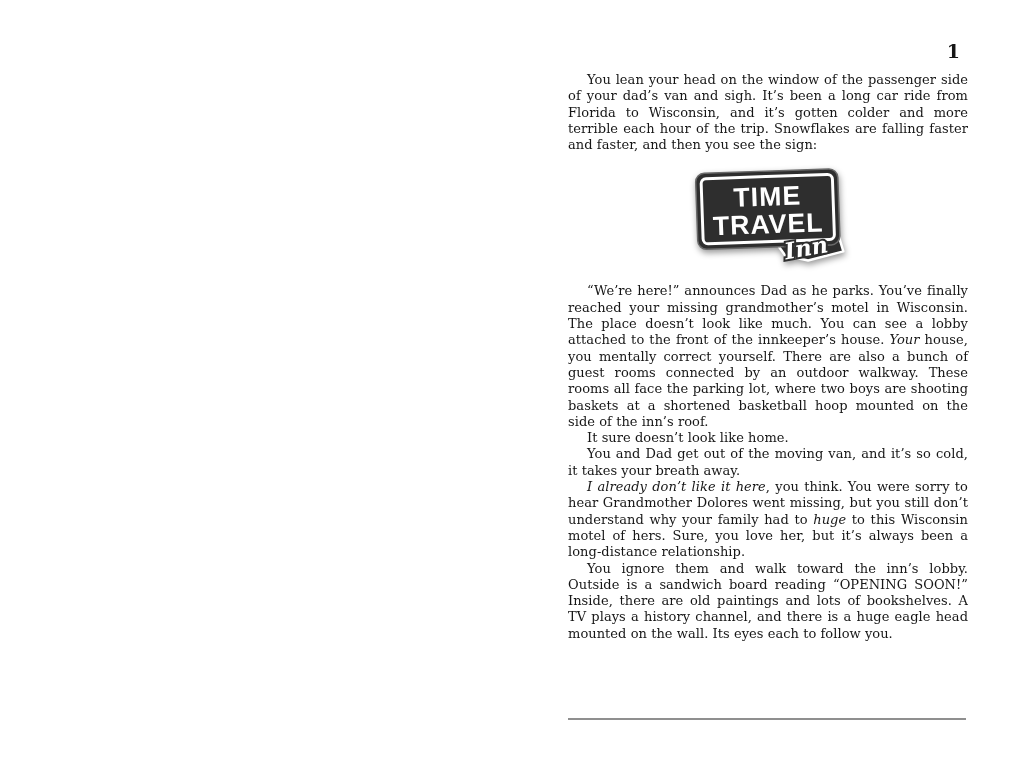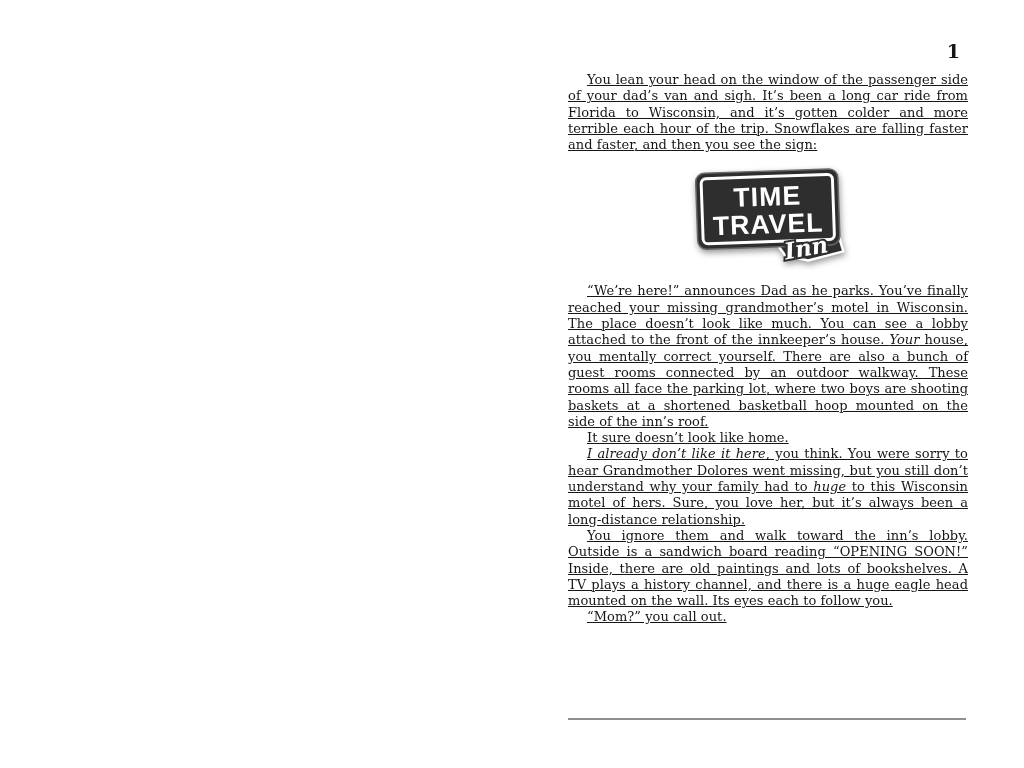--- a/index.html
+++ b/index.html
@@ -35,21 +35,20 @@
     font-size: 19px;
     line-height: 22px;
   }
   .para {
     margin: 0;
     text-align: justify;
     text-indent: 19px;
     font-size: 13px;
     line-height: 16.3px;
     letter-spacing: 0.05px;
-    text-decoration: underline;
   }
   .it { font-style: italic; }
   .sign-row {
     display: flex;
     justify-content: center;
     margin: 13px 0 15px 0;
   }
   .sign-svg {
     filter: drop-shadow(1px 3px 3px rgba(0,0,0,0.40));
   }
@@ -105,21 +104,21 @@
           <text class="sign-title" x="80" y="40" text-anchor="middle" font-size="27" fill="#ffffff">TIME</text>
           <text class="sign-title" x="80" y="68" text-anchor="middle" font-size="27" fill="#ffffff">TRAVEL</text>
           <text class="sign-script" x="118" y="92" text-anchor="middle" font-size="23" fill="#ffffff" stroke="#2e2e2e" stroke-width="4" paint-order="stroke" transform="rotate(-8 118 88)">Inn</text>
         </g>
       </svg>
     </div>
 
     <div>
         <p class="para"><span>“We’re here!” announces Dad as he parks. You’ve finally reached your missing grandmother’s motel in Wisconsin. The place doesn’t look like much. You can see a lobby attached to the front of the innkeeper’s house. </span><span class="it">Your</span><span> house, you mentally correct yourself. There are also a bunch of guest rooms connected by an outdoor walkway. These rooms all face the parking lot, where two boys are shooting baskets at a shortened basketball hoop mounted on the side of the inn’s roof.</span></p>
         <p class="para"><span>It sure doesn’t look like home.</span></p>
+        <p class="para"><span>You and Dad get out of the moving van, and it’s so cold, it takes your breath away.</span></p>
         <p class="para"><span class="it">I already don’t like it here</span><span>, you think. You were sorry to hear Grandmother Dolores went missing, but you still don’t understand why your family had to </span><span class="it">huge</span><span> to this Wisconsin motel of hers. Sure, you love her, but it’s always been a long-distance relationship.</span></p>
         <p class="para"><span>You ignore them and walk toward the inn’s lobby. Outside is a sandwich board reading “OPENING SOON!” Inside, there are old paintings and lots of bookshelves. A TV plays a history channel, and there is a huge eagle head mounted on the wall. Its eyes each to follow you.</span></p>
-        <p class="para"><span>“Mom?” you call out.</span></p>
       </div>
 
     <div class="footer-rule"></div>
     <p class="footer-text">Turn to page 3.</p>
   </div>
 </div>
 
 </body></html>

